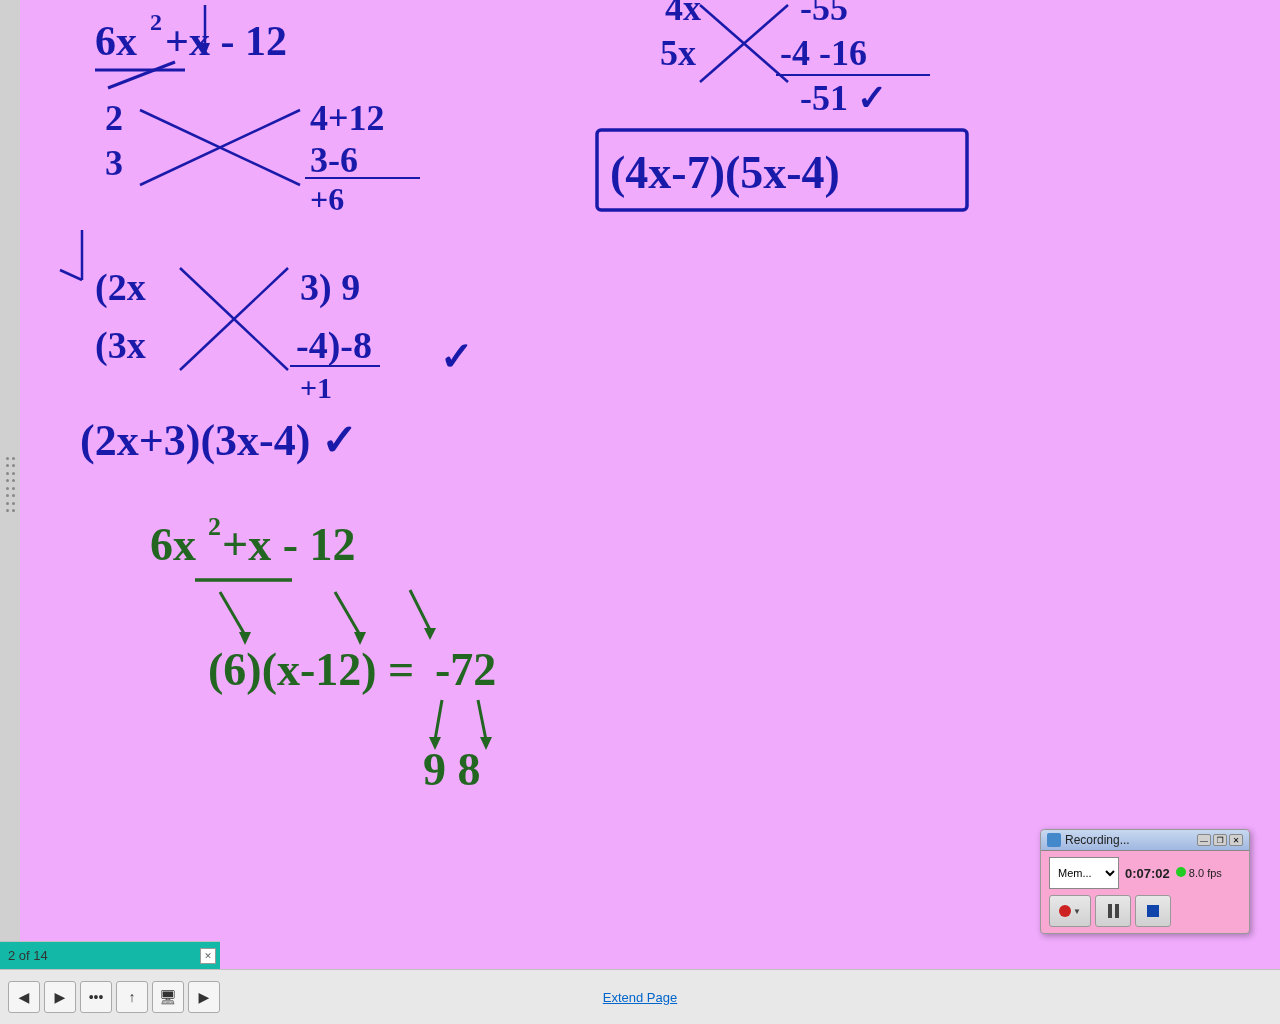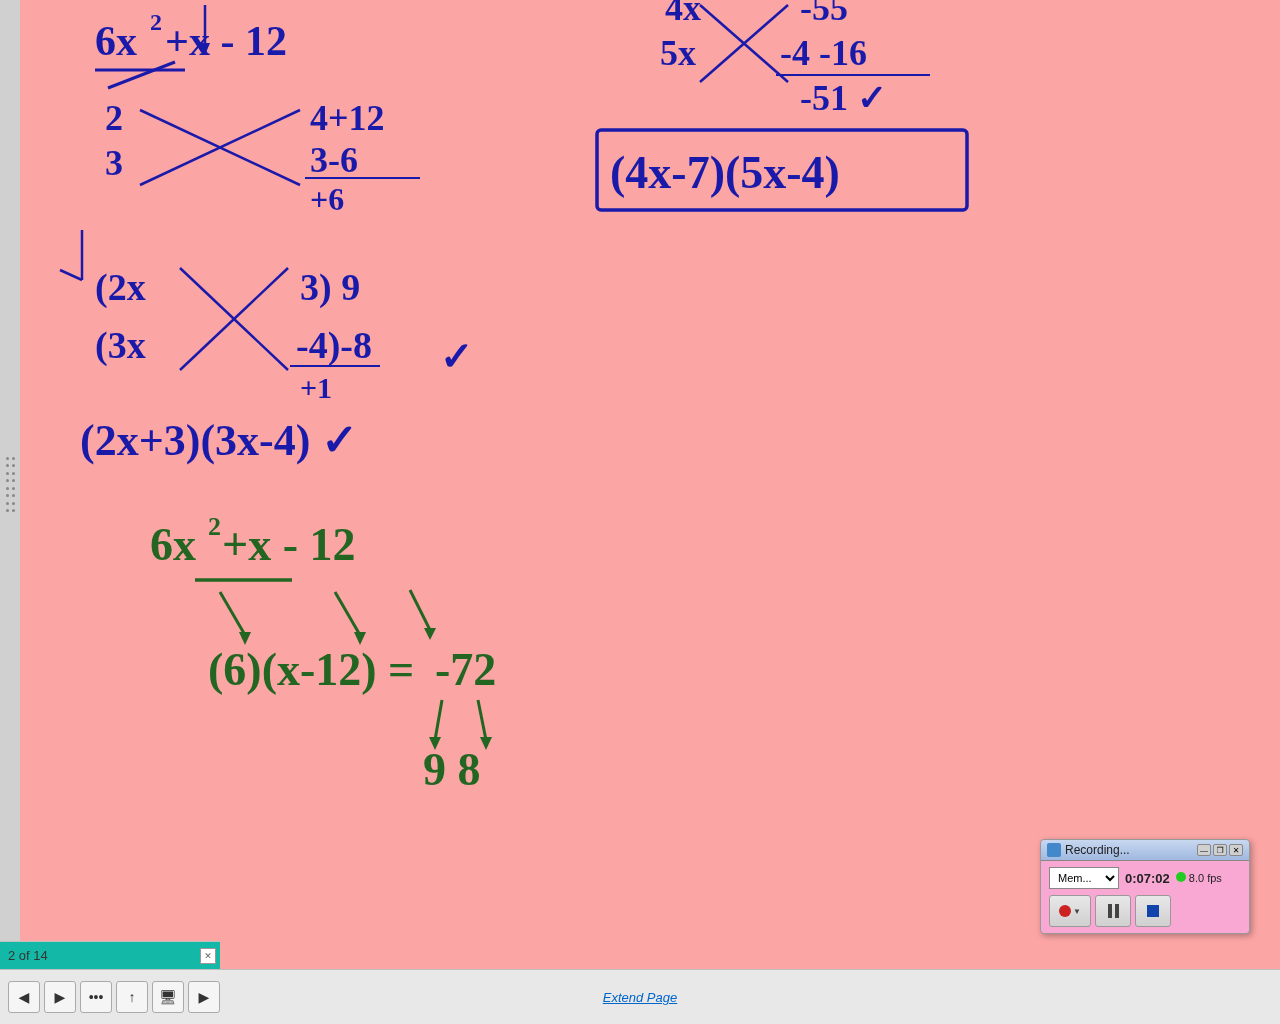--- a/index.html
+++ b/index.html
@@ -12,21 +12,21 @@
       position: relative;
     }
 
     
     #whiteboard {
       position: absolute;
       top: 0;
       left: 20px;
       right: 0;
       bottom: 55px;
-      background: #fca5a5;
+      background: #f0abfc;
       overflow: hidden;
       text-decoration: underline;
     }
 
     
     #sidebar-handle {
       position: absolute;
       top: 0;
       left: 0;
       width: 20px;
@@ -191,21 +191,21 @@
 
     #recording-row1 {
       display: flex;
       align-items: center;
       gap: 6px;
       margin-bottom: 6px;
     }
 
     #recording-dropdown {
       width: 70px;
-      height: 22px;
+      height: 32px;
       background: white;
       border: 1px solid #888;
       font-size: 11px;
       padding: 0 4px;
       cursor: pointer;
     }
 
     #recording-time {
       font-size: 13px;
       font-weight: bold;
@@ -413,21 +413,21 @@
 
 <div id="toolbar">
   <div id="toolbar-left" style="display:flex; align-items:center; gap:4px; padding:0 8px;">
     <button class="toolbar-btn">◀</button>
     <button class="toolbar-btn">▶</button>
     <button class="toolbar-btn">•••</button>
     <button class="toolbar-btn">↑</button>
     <button class="toolbar-btn">🖥</button>
     <button class="toolbar-btn">▶</button>
   </div>
-  <div id="toolbar-center" style="position:absolute; left:50%; transform:translateX(-50%);font-style:italic;">
+  <div id="toolbar-center" style="position:absolute; left:50%; transform:translateX(-50%);">
     <a id="extend-page-link" style="color:#0066cc; text-decoration:underline; font-size:13px; cursor:pointer;">Extend Page</a>
   </div>
 </div>
 
 <div id="recording-widget" style="position: absolute; bottom: 90px; right: 30px; width: 210px;">
   <div id="recording-titlebar">
     <div id="recording-title-text">
       <div id="recording-title-icon"></div>
       <span>Recording...</span>
     </div>

